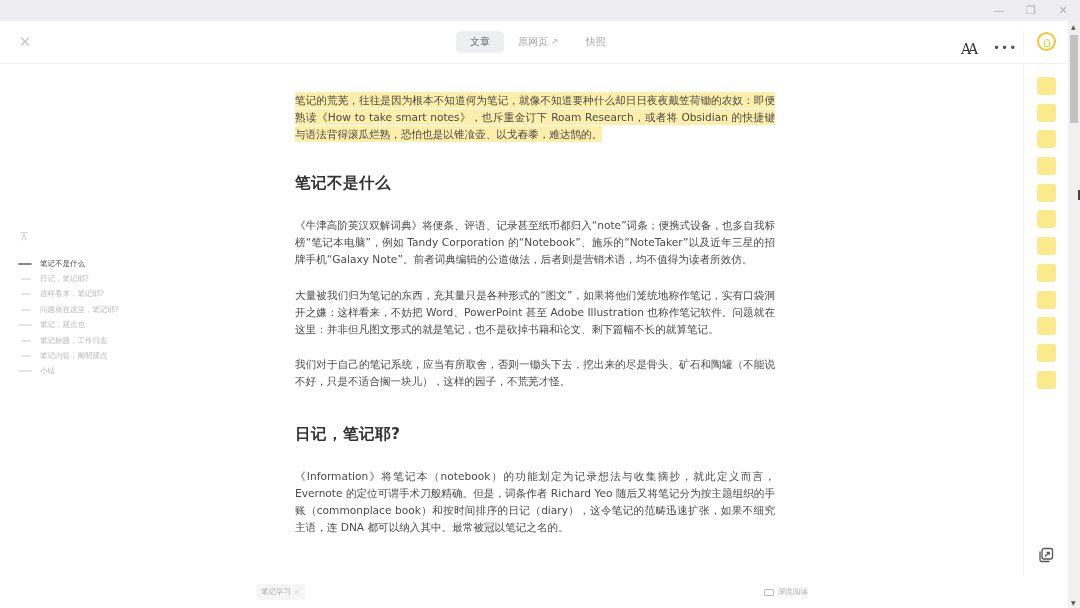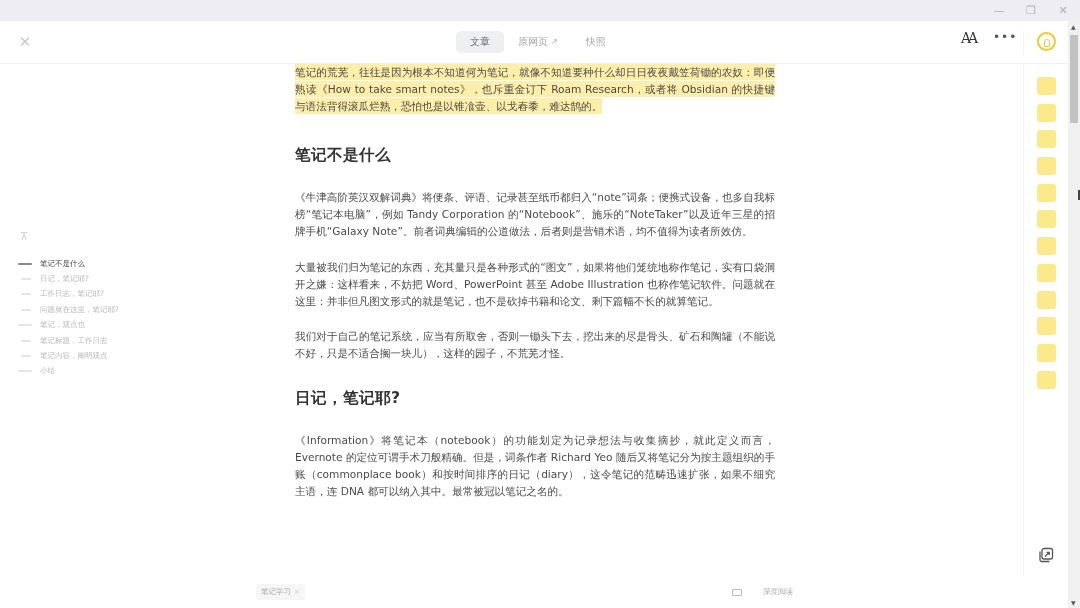--- a/index.html
+++ b/index.html
@@ -5,21 +5,21 @@
   * { box-sizing: border-box; margin: 0; padding: 0; }
   html, body { width: 1080px; height: 608px; overflow: hidden; background: #ffffff; font-family: "DejaVu Sans", "Liberation Sans", sans-serif; color: #333; }
   .titlebar { position: absolute; left: 0; top: 0; width: 1080px; height: 21px; background: #eeeef2; }
   .win-btn { position: absolute; top: 2px; width: 28px; height: 17px; display: flex; align-items: center; justify-content: center; color: #b0b0b4; font-size: 11px; cursor: pointer; }
   .header { position: absolute; left: 0; top: 21px; width: 1068px; height: 43px; background: #fff; border-bottom: 1px solid #efefef; }
   .close-x { position: absolute; left: 17px; top: 13px; width: 16px; height: 16px; color: #c8c8c8; font-size: 15px; line-height: 16px; text-align: center; cursor: pointer; }
   .tabs { position: absolute; left: 456px; top: 10px; display: flex; gap: 0; }
   .tab { height: 22px; padding: 0 14px; font-size: 10px; line-height: 22px; color: #a8a8a8; border-radius: 5px; cursor: pointer; display: flex; align-items: center; gap: 3px; }
   .tab.active { background: #eeeff2; color: #666; }
   .tab .ext { font-size: 8px; }
-  .hdr-icon { position: absolute; top: 9px; cursor: pointer; }
+  .hdr-icon { position: absolute; top: 20px; cursor: pointer; }
   .font-icon { left: 961px; font-size: 14px; color: #333; font-family: "DejaVu Serif", serif; letter-spacing: -3px; }
   .more-icon { left: 993px; font-size: 12px; color: #555; letter-spacing: 1px; }
   .hdr-divider { position: absolute; left: 1023px; top: 10px; width: 1px; height: 24px; background: #f2f2f2; }
   .avatar { position: absolute; left: 1037px; top: 11px; width: 19px; height: 19px; border: 2px solid #f1c830; border-radius: 50%; display: flex; align-items: center; justify-content: center; }
   .avatar .inner { width: 6px; height: 8px; border: 1.5px solid #f1c830; border-radius: 3px 3px 1px 1px; margin-top: 2px; }
   .scroll-right { position: absolute; left: 1068px; top: 21px; width: 12px; height: 587px; background: #f0f0f0; }
   .scroll-thumb { position: absolute; left: 2px; top: 14px; width: 8px; height: 88px; background: #c2c2c2; }
   .scroll-up, .scroll-down { position: absolute; left: 3px; font-size: 6px; color: #555; }
   .scroll-up { top: 2px; } .scroll-down { bottom: 2px; }
   .right-col-divider { position: absolute; left: 1023px; top: 64px; width: 1px; height: 512px; background: #f3f3f3; }
@@ -30,26 +30,26 @@
   .pin-icon { font-size: 11px; color: #cfcfcf; margin-left: 2px; margin-bottom: 13px; cursor: pointer; }
   .toc-item { display: flex; align-items: center; height: 15.4px; font-size: 7.5px; color: #b8b8b8; cursor: pointer; white-space: nowrap; }
   .toc-item .dash { width: 10px; height: 2px; background: #e4e4e4; margin-left: 3px; margin-right: 9px; border-radius: 1px; }
   .toc-item.active { color: #444; }
   .toc-item.active .dash { width: 14px; margin-left: 0; margin-right: 8px; background: #888; }
   .toc-item.l1 .dash { width: 14px; margin-left: 0; margin-right: 8px; }
   .article { position: absolute; left: 295px; top: 64px; width: 480px; height: 514px; overflow: hidden; }
   .top-shadow { position: absolute; left: 295px; top: 21px; width: 476px; height: 28px; background: linear-gradient(#fafafa, #fff); }
   .p { font-size: 10.6px; line-height: 17.1px; color: #4a4a4a; margin-bottom: 18px; text-align: justify; }
   .hl { background: #fdeeaa; padding: 2px 0; box-decoration-break: clone; -webkit-box-decoration-break: clone; }
-  .first { margin-top: 0; margin-bottom: 30px; }
+  .first { margin-top: 28px; margin-bottom: 30px; }
   h2 { font-size: 15.5px; font-weight: bold; color: #333; margin-bottom: 23px; letter-spacing: 0.5px; }
   .footer { position: absolute; left: 0; top: 578px; width: 852px; height: 30px; background: linear-gradient(rgba(255,255,255,0.9), #fff); }
   .tag { position: absolute; left: 256px; top: 6px; height: 16px; padding: 0 5px; background: #f6f6f6; border-radius: 3px; font-size: 7.5px; line-height: 16px; color: #aaa; cursor: pointer; }
   .tag .x { margin-left: 3px; font-size: 7px; color: #ccc; }
-  .folder { position: absolute; left: 732px; top: 6px; height: 16px; font-size: 7.5px; line-height: 16px; color: #aaa; display: flex; align-items: center; gap: 21px; cursor: pointer; }
+  .folder { position: absolute; left: 764px; top: 6px; height: 16px; font-size: 7.5px; line-height: 16px; color: #aaa; display: flex; align-items: center; gap: 4px; cursor: pointer; }
   .folder .fi { width: 10px; height: 7px; border: 1px solid #bbb; border-radius: 1px; }
   .cursor-mark { position: absolute; left: 1078px; top: 190px; width: 2px; height: 10px; background: #444; }
 </style>
 </head>
 <body>
 
 <div class="titlebar">
   <div class="win-btn" style="left:985px">—</div>
   <div class="win-btn" style="left:1017px">❐</div>
   <div class="win-btn" style="left:1049px">✕</div>
@@ -84,21 +84,21 @@
   <div class="toc-item active">
       <span class="dash"></span>
       <span>笔记不是什么</span>
     </div>
   <div class="toc-item">
       <span class="dash"></span>
       <span>日记，笔记耶?</span>
     </div>
   <div class="toc-item">
       <span class="dash"></span>
-      <span>工作日志，笔记耶?</span>
+      <span>这样看来，笔记耶?</span>
     </div>
   <div class="toc-item">
       <span class="dash"></span>
       <span>问题就在这里，笔记耶?</span>
     </div>
   <div class="toc-item l1">
       <span class="dash"></span>
       <span>笔记，观点也</span>
     </div>
   <div class="toc-item">
@@ -113,21 +113,21 @@
       <span class="dash"></span>
       <span>小结</span>
     </div>
 </div>
 
 <div class="article">
   <p class="p first"><span class="hl">笔记的荒芜，往往是因为根本不知道何为笔记，就像不知道要种什么却日日夜夜戴笠荷锄的农奴：即便熟读《How to take smart notes》，也斥重金订下 Roam Research，或者将 Obsidian 的快捷键与语法背得滚瓜烂熟，恐怕也是以锥飡壶、以戈舂黍，难达鹄的。</span></p>
   <h2>笔记不是什么</h2>
   <p class="p">《牛津高阶英汉双解词典》将便条、评语、记录甚至纸币都归入“note”词条；便携式设备，也多自我标榜“笔记本电脑”，例如 Tandy Corporation 的“Notebook”、施乐的“NoteTaker”以及近年三星的招牌手机“Galaxy Note”。前者词典编辑的公道做法，后者则是营销术语，均不值得为读者所效仿。</p>
   <p class="p">大量被我们归为笔记的东西，充其量只是各种形式的“图文”，如果将他们笼统地称作笔记，实有口袋洞开之嫌：这样看来，不妨把 Word、PowerPoint 甚至 Adobe Illustration 也称作笔记软件。问题就在这里：并非但凡图文形式的就是笔记，也不是砍掉书籍和论文、剩下篇幅不长的就算笔记。</p>
-  <p class="p" style="margin-bottom:26px">我们对于自己的笔记系统，应当有所取舍，否则一锄头下去，挖出来的尽是骨头、矿石和陶罐（不能说不好，只是不适合搁一块儿），这样的园子，不荒芜才怪。</p>
+  <p class="p" style="margin-bottom:34px">我们对于自己的笔记系统，应当有所取舍，否则一锄头下去，挖出来的尽是骨头、矿石和陶罐（不能说不好，只是不适合搁一块儿），这样的园子，不荒芜才怪。</p>
   <h2>日记，笔记耶?</h2>
   <p class="p">《Information》将笔记本（notebook）的功能划定为记录想法与收集摘抄，就此定义而言，Evernote 的定位可谓手术刀般精确。但是，词条作者 Richard Yeo 随后又将笔记分为按主题组织的手账（commonplace book）和按时间排序的日记（diary），这令笔记的范畴迅速扩张，如果不细究主语，连 DNA 都可以纳入其中。最常被冠以笔记之名的。</p>
 </div>
 
 <div class="right-col-divider"></div>
 <div class="hl-markers">
   <div class="hl-marker"></div>
   <div class="hl-marker"></div>
   <div class="hl-marker"></div>
   <div class="hl-marker"></div>

